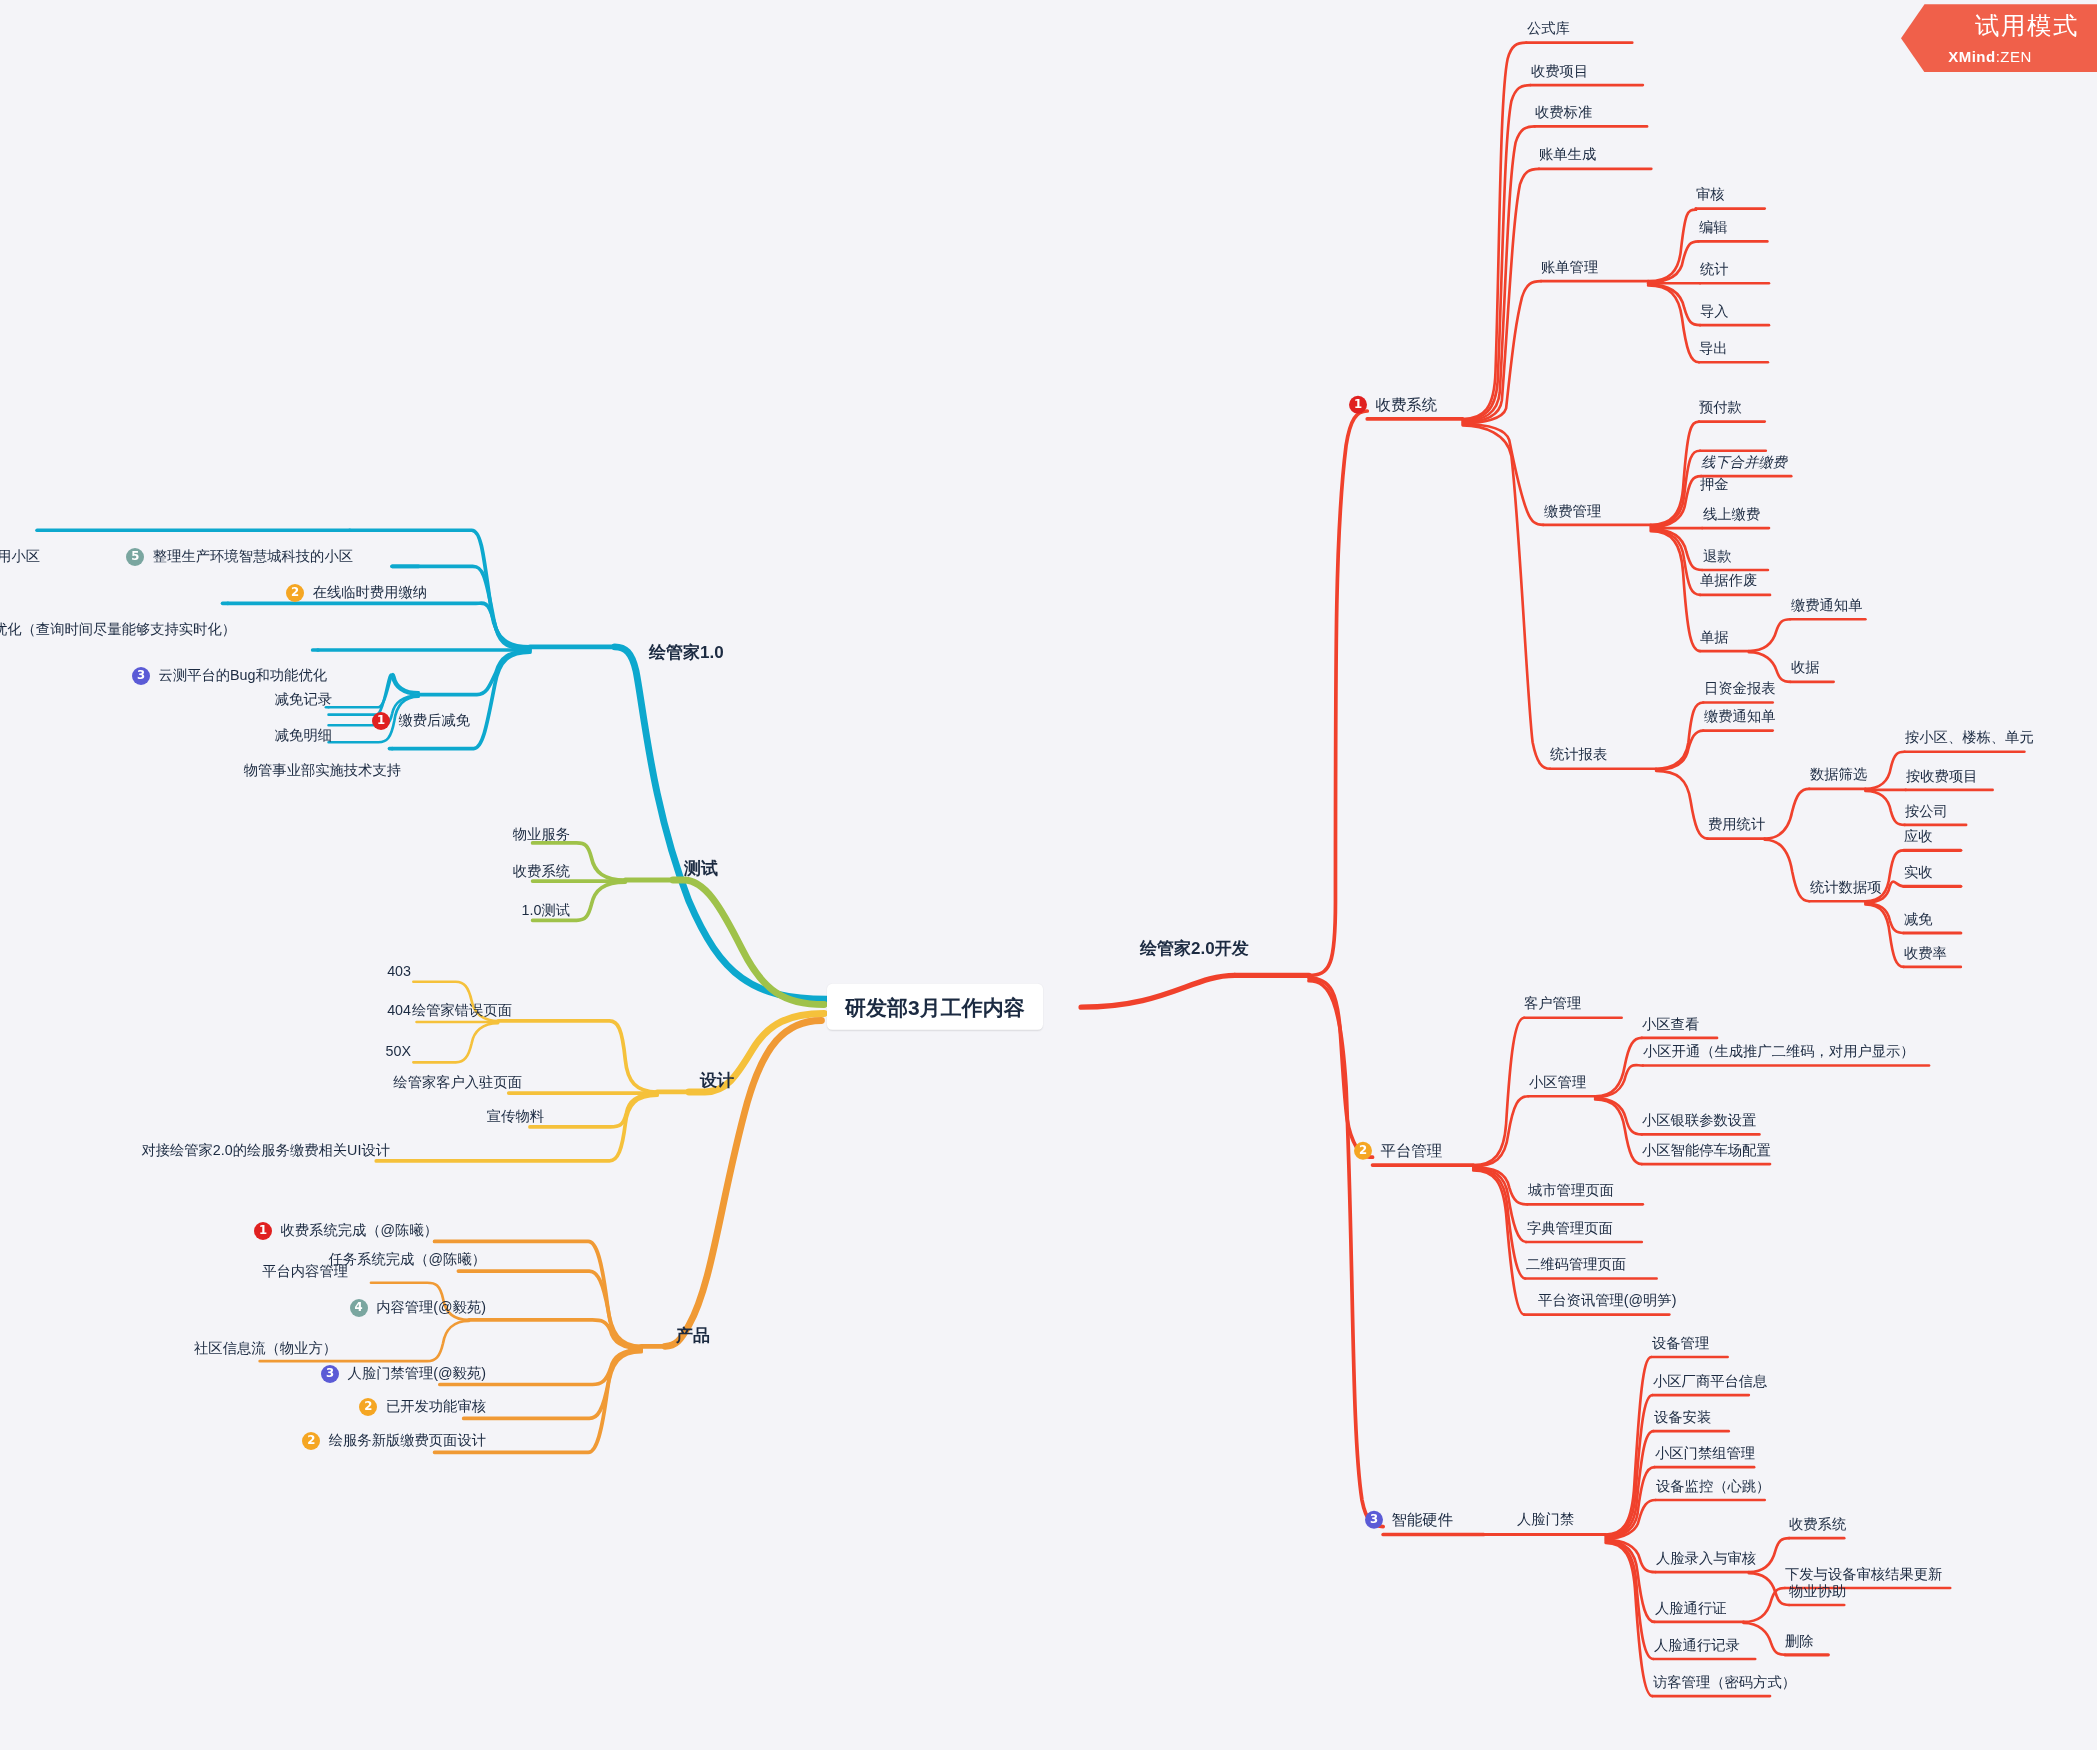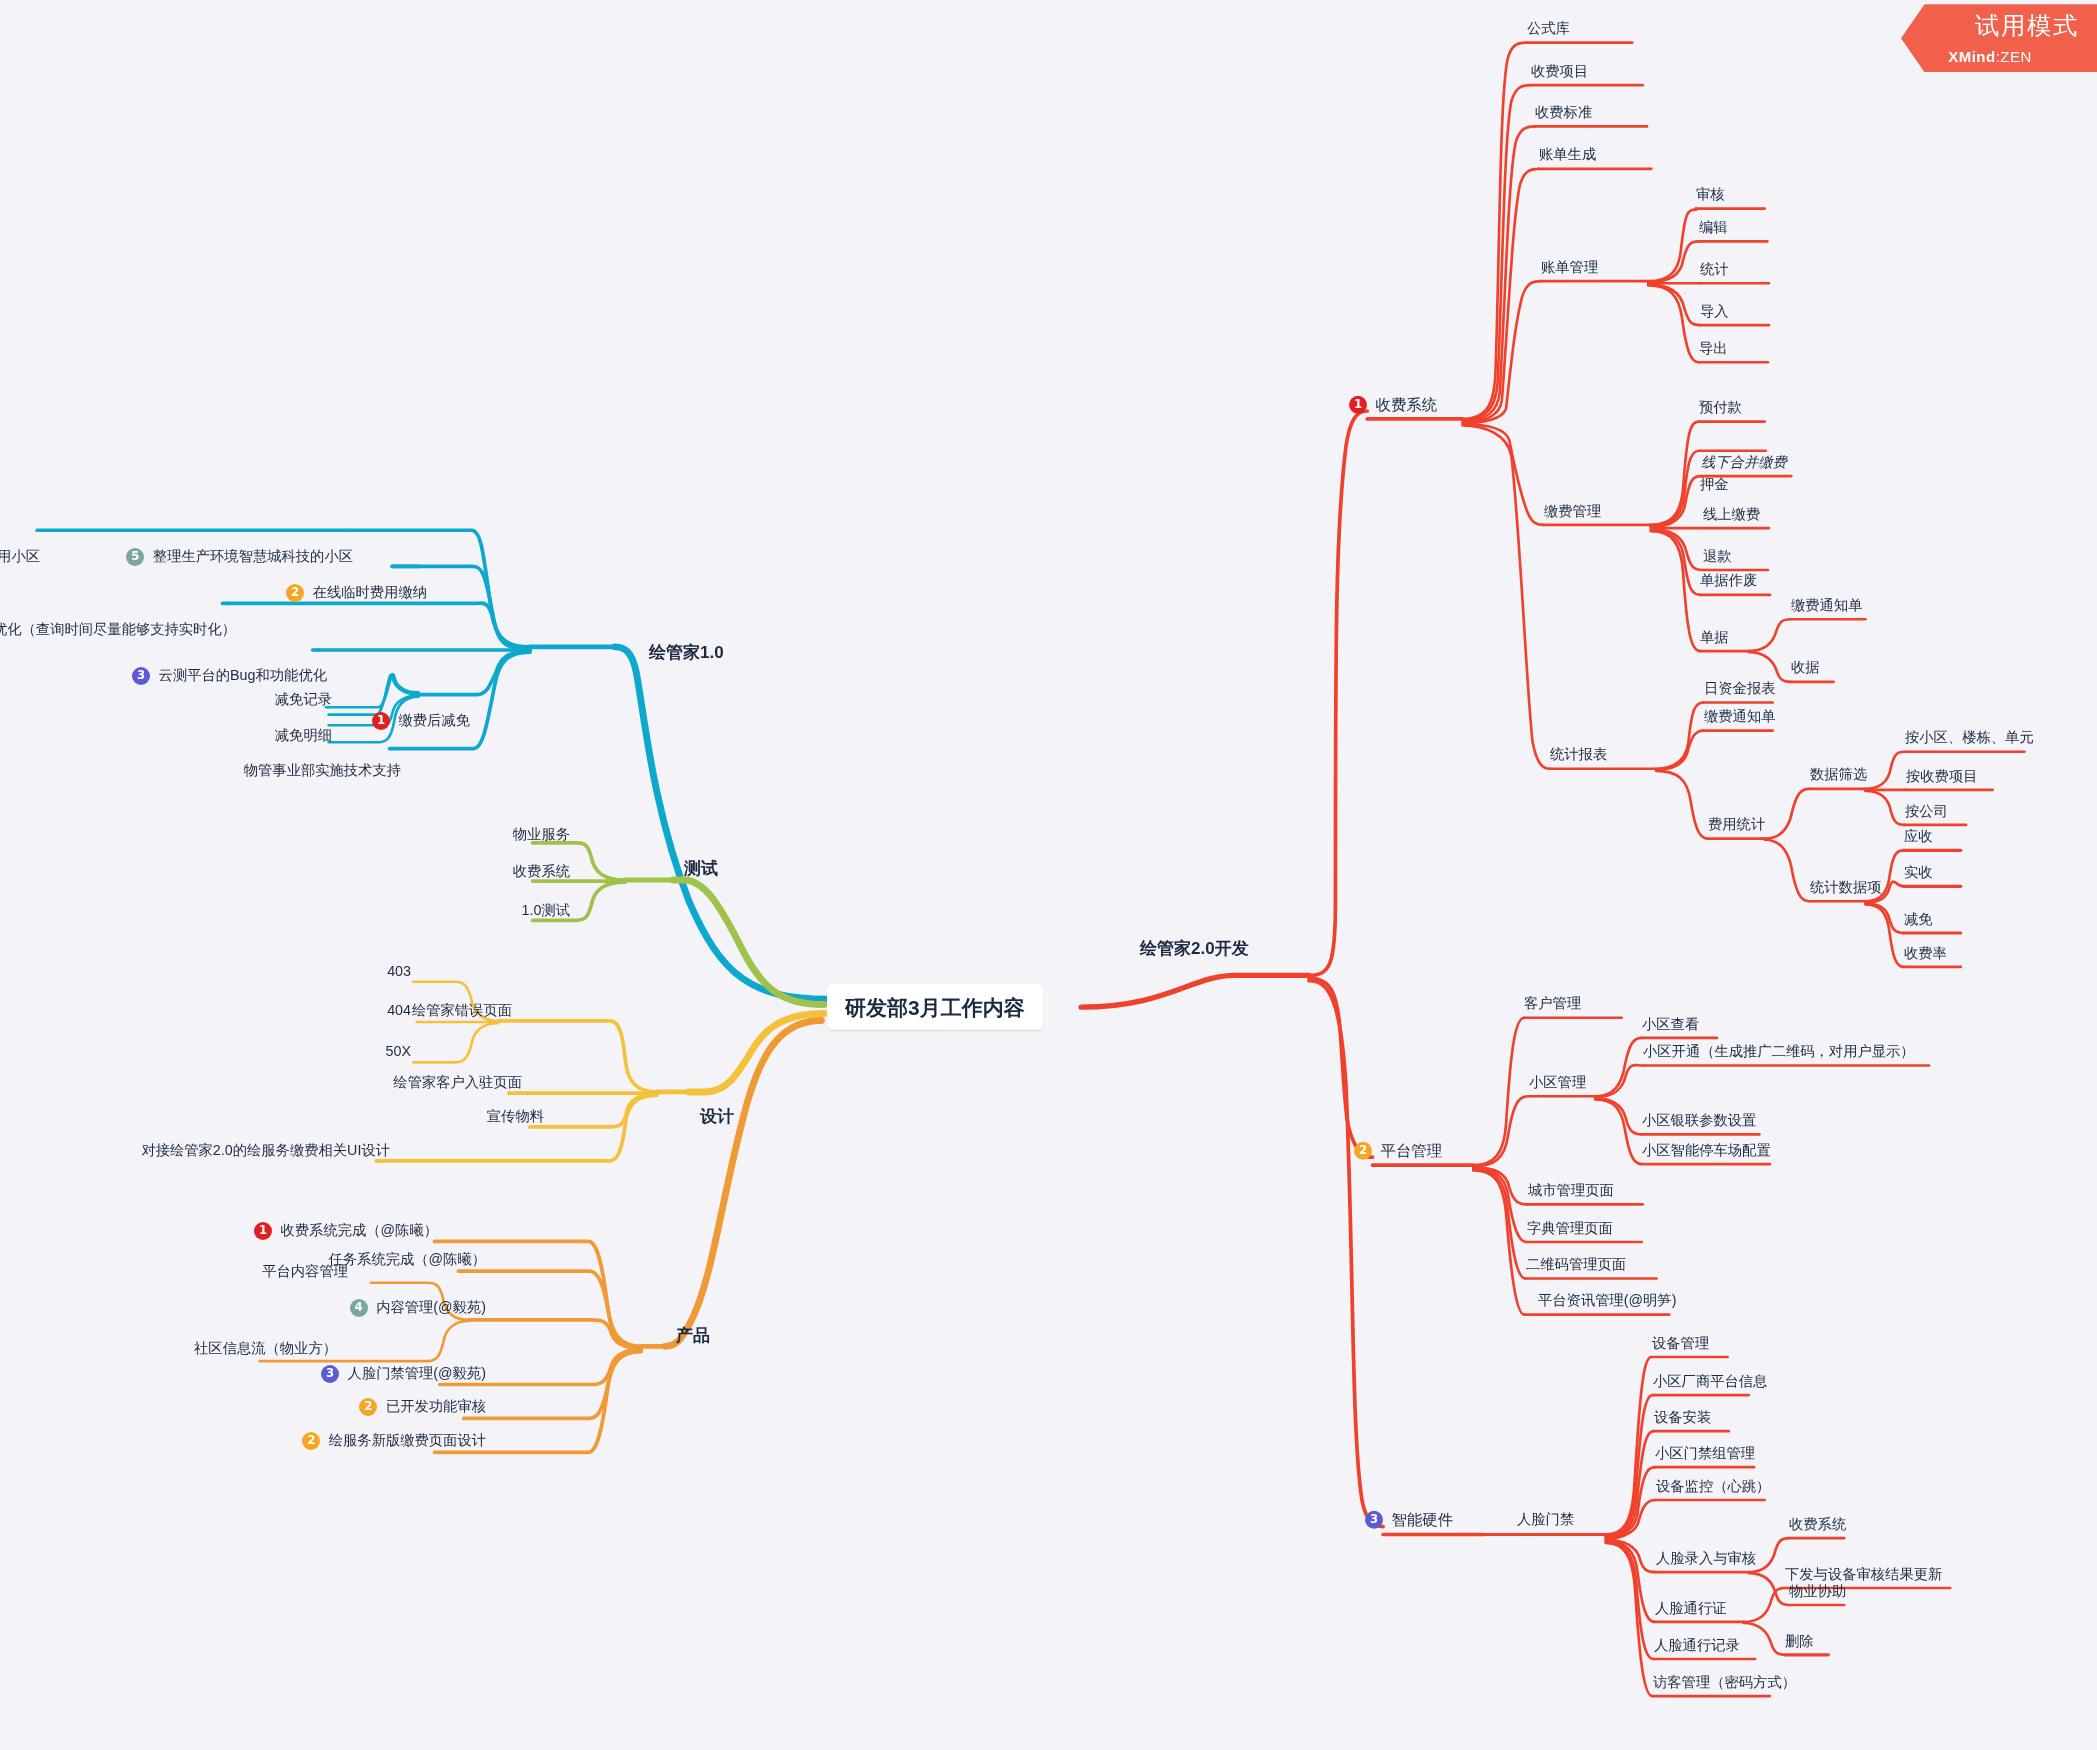--- a/index.html
+++ b/index.html
@@ -530,21 +530,21 @@
   <div class="node left" style="--rx:1527px; top:835px;">
       <span class="label">物业服务</span>
     </div>
   <div class="node left" style="--rx:1527px; top:872px;">
       <span class="label">收费系统</span>
     </div>
   <div class="node left" style="--rx:1527px; top:911px;">
       <span class="label">1.0测试</span>
     </div>
 
-  <div class="node branch right" style="--x:700px; top:1081px;margin-top:36px;">
+  <div class="node branch right" style="--x:700px; top:1081px;">
     <span class="label">设计</span>
   </div>
   <div class="node left" style="--rx:1585px; top:1011px;">
       <span class="label">绘管家错误页面</span>
     </div>
   <div class="node left" style="--rx:1686px; top:972px;">
       <span class="label">403</span>
     </div>
   <div class="node left" style="--rx:1686px; top:1011px;">
       <span class="label">404</span>

